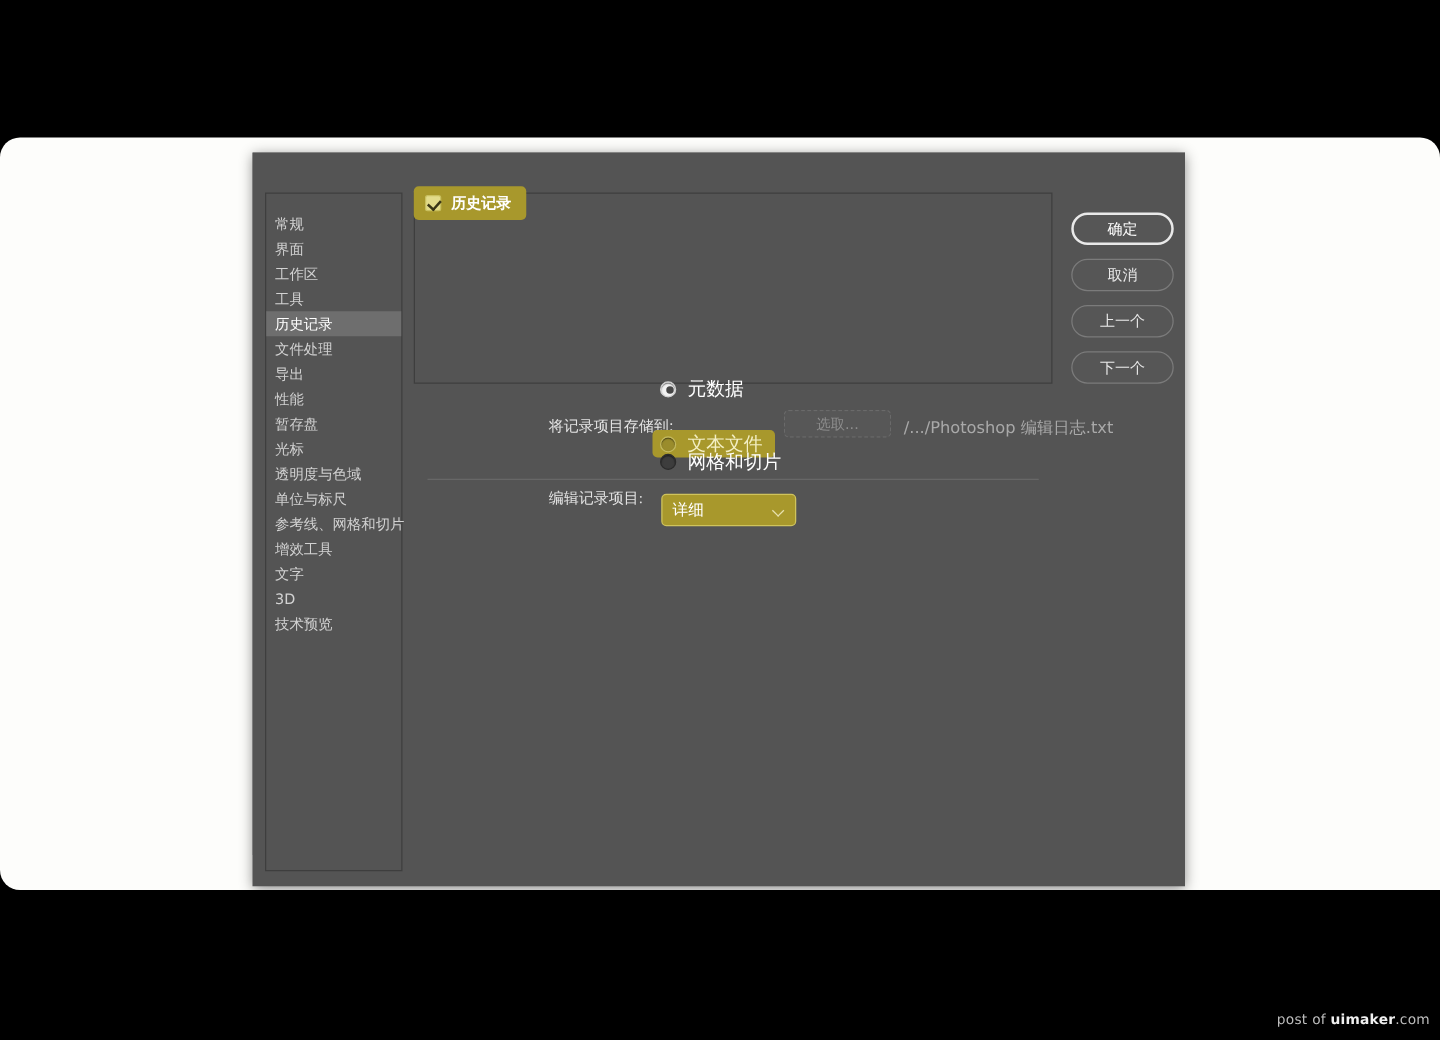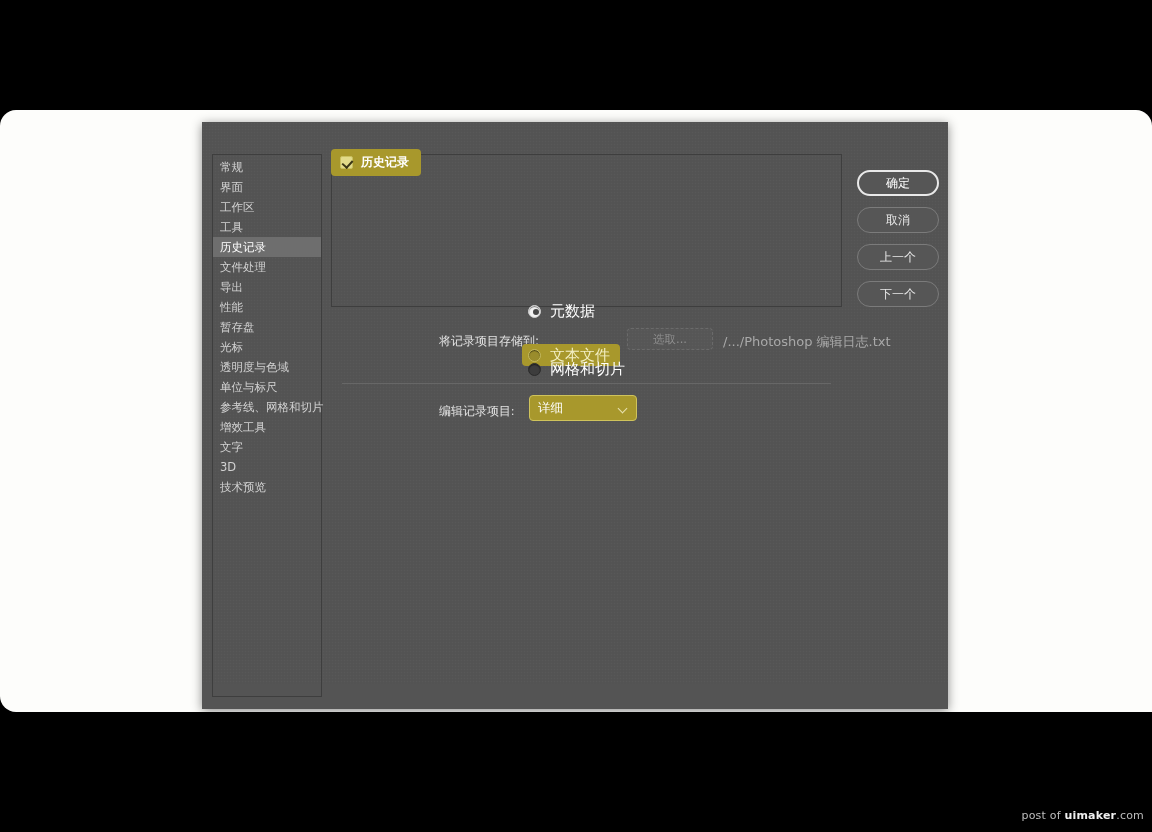--- a/index.html
+++ b/index.html
@@ -71,21 +71,21 @@
 
   
   #sidebar {
     position: absolute;
     left: 10px;
     top: 32px;
     width: 110px;
     height: 543px;
     border: 1px solid #3e3e3e;
     background: transparent;
-    padding-top: 2px;
+    padding-top: 14px;
   }
   .side-item {
     height: 20px;
     line-height: 20px;
     padding-left: 7px;
     font-size: 11.5px;
     color: #d2d2d2;
     white-space: nowrap;
     cursor: default;
   }
@@ -356,21 +356,21 @@
         <span class="radio"></span>
         <span class="radio-label">网格和切片</span>
       </div>
 
       <div id="choose-btn" style="left:425px; top:206px;">选取...</div>
 
       <div id="path-text" style="left:521px; top:211px;">/.../Photoshop 编辑日志.txt</div>
 
       <div id="separator" style="left:140px; top:261px; width:489px;"></div>
 
-      <div class="row-label" style="left:205px; top:281px;font-family:Liberation Serif, serif;">编辑记录项目:</div>
+      <div class="row-label" style="left:205px; top:268px;font-family:Liberation Serif, serif;">编辑记录项目:</div>
 
       <div id="edit-select" style="left:289px; top:273px;margin-left:38px;">
         <span class="sel-value">详细</span>
         <span class="chevron"></span>
       </div>
 
       <div id="btn-col">
           <div class="dlg-btn primary">确定</div>
           <div class="dlg-btn">取消</div>
           <div class="dlg-btn">上一个</div>

